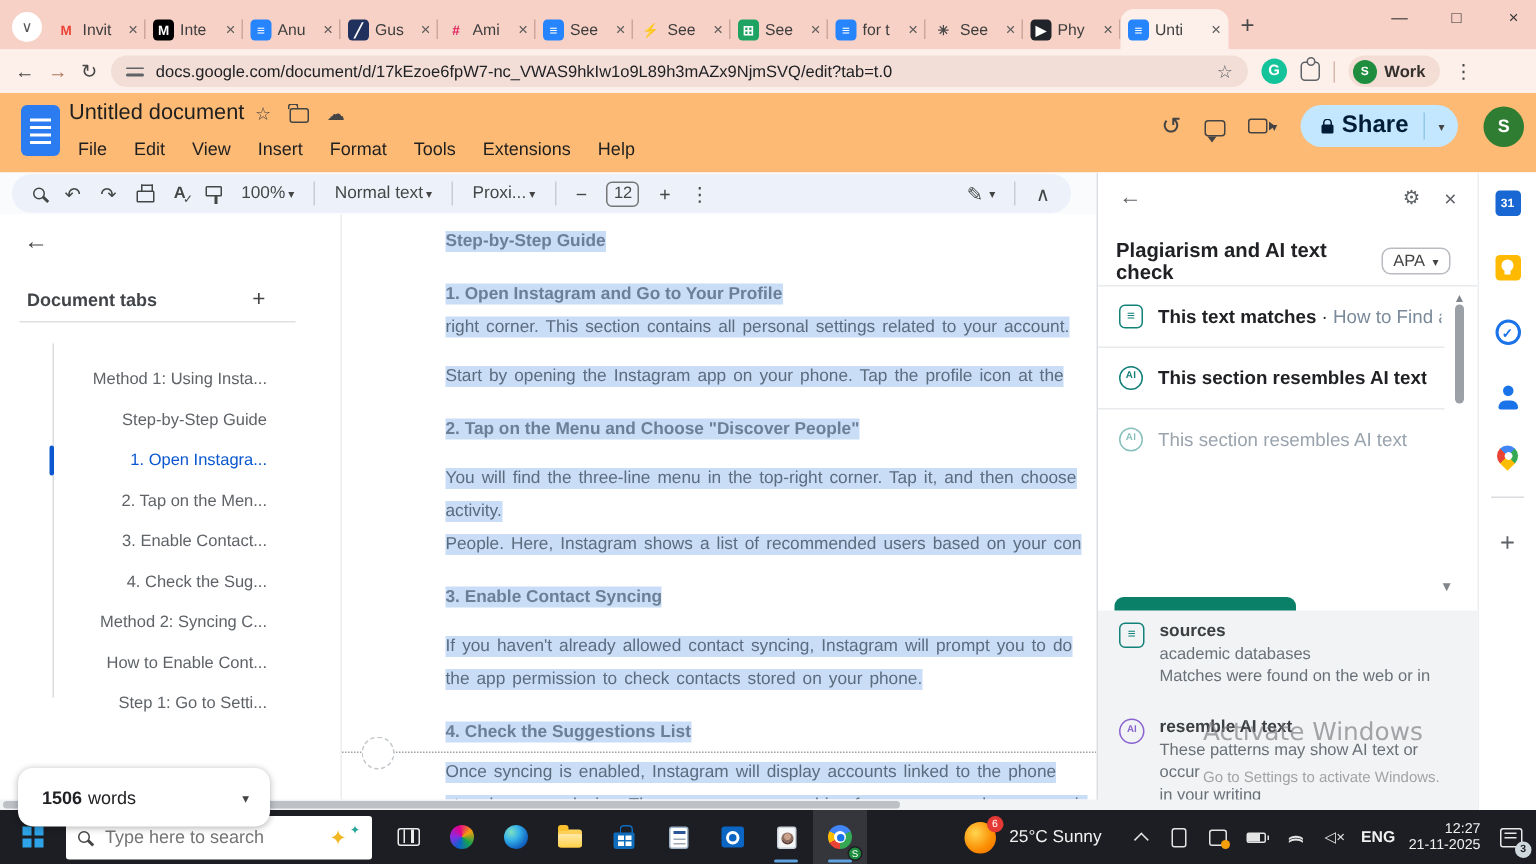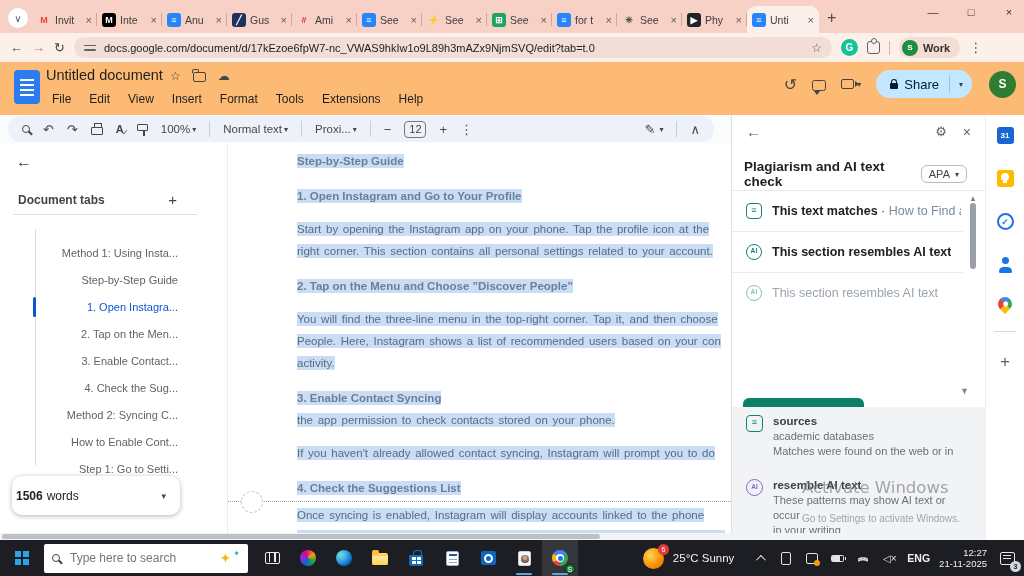--- a/index.html
+++ b/index.html
@@ -60,21 +60,21 @@
   .bubble{width:14px;height:11px;border:1.6px solid #444;border-radius:2.5px;position:relative;margin-top:2px}
   .bubble::after{content:'';position:absolute;left:1px;bottom:-5px;border-left:3px solid transparent;border-right:3px solid transparent;border-top:4px solid #444}
   .camwrap{display:flex;align-items:center;gap:3px}
   .cam{width:13px;height:10px;border:1.6px solid #444;border-radius:2px;position:relative}
   .cam::after{content:'';position:absolute;right:-6px;top:1px;border-top:3px solid transparent;border-bottom:3px solid transparent;border-left:4.5px solid #444}
   .caret{font-size:8px;color:#444}
   .sharebtn{height:28px;background:#c2e7ff;border-radius:999px;display:flex;align-items:center;color:#001d35}
   .sharemain{display:flex;align-items:center;gap:6px;padding:0 10px 0 14px}
   .lock{width:8px;height:6px;background:#001d35;border-radius:1px;position:relative;margin-top:3px}
   .lock::before{content:'';position:absolute;top:-4px;left:1px;width:4px;height:4px;border:1.4px solid #001d35;border-bottom:none;border-radius:3px 3px 0 0}
-  .sharetxt{font-size:13px;font-weight:normal}
+  .sharetxt{font-size:16px;font-weight:bold}
   .sharesep{width:1px;height:18px;background:#94c7e8}
   .sharedd{padding:0 9px}
   .avatar{width:27px;height:27px;border-radius:50%;background:#2e7d32;color:#fff;font-size:12px;font-weight:bold;
           display:flex;align-items:center;justify-content:center;margin-left:2px}
 
   
   .dtoolbar{position:absolute;top:115px;left:0;right:0;height:28px;background:#f9fbfd}
   .tpill{position:absolute;left:8px;top:1px;width:706px;height:26px;background:#edf2fa;border-radius:13px;
          display:flex;align-items:center;gap:13px;padding:0 14px;color:#444746}
   .tpill .tico{font-size:13px;color:#444746}
@@ -97,22 +97,22 @@
   .sb-back{position:absolute;left:16px;top:10px;font-size:16px;color:#444}
   .sb-head{position:absolute;left:18px;top:48px;right:14px;display:flex;align-items:center}
   .sb-title{font-size:12px;color:#414549;font-weight:bold;flex:1}
   .sb-plus{font-size:15px;color:#444;padding-right:36px}
   .sb-div{position:absolute;left:13px;top:71px;width:184px;height:1px;background:#e0e0e0}
   .treeline{position:absolute;left:35px;top:86px;width:1px;height:236px;background:#dadce0}
   .ol{position:absolute;left:0;top:97px;right:49px}
   .ol-item{height:27px;line-height:27px;font-size:11px;color:#5f6368;text-align:right;white-space:nowrap;position:relative}
   .ol-item.active{color:#0b57d0}
   .ol-item.active::before{content:'';position:absolute;left:33px;top:3px;width:3px;height:20px;border-radius:2px;background:#0b57d0}
-  .wordpill{position:absolute;left:12px;top:476px;width:168px;height:39px;background:#fff;border-radius:10px;
-            box-shadow:0 1px 5px rgba(0,0,0,.3);display:flex;align-items:center;padding:0 14px 0 4px;z-index:6}
+  .wordpill{position:absolute;left:12px;top:512px;width:168px;height:39px;background:#fff;border-radius:10px;
+            box-shadow:0 1px 5px rgba(0,0,0,.3);display:flex;align-items:center;padding:0 14px 0 16px;z-index:6}
   .wc-num{font-size:12px;font-weight:bold;color:#202124}
   .wc-unit{font-size:12px;color:#202124;margin-left:4px;flex:1}
   .wc-caret{font-size:9px;color:#444}
 
   
   .dcanvas{position:absolute;top:143px;left:227px;width:504px;bottom:43px;background:#fff;overflow:hidden;
            border-left:1px solid #ececec;padding:7px 0 0 69px}
   .dline{height:22px;line-height:22px;font-size:11.5px;white-space:nowrap;color:#5a6c7e;word-spacing:1.5px}
   .dline .hl{background:#c9ddf6;padding:1px 0}
   .dline.h{font-weight:bold;color:#6b7f97;word-spacing:0}
@@ -442,29 +442,29 @@
 
   <div class="wordpill">
     <span class="wc-num">1506</span>
     <span class="wc-unit">words</span>
     <span class="wc-caret">▾</span>
   </div>
 
   <div class="dcanvas">
     <div class="dline h"><span class="hl">Step-by-Step Guide</span></div>
       <div class="dline h"><span class="hl">1. Open Instagram and Go to Your Profile</span></div>
+      <div class="dline p"><span class="hl">right corner. This section contains all personal settings related to your account.</span></div>
       <div class="dline p1"><span class="hl">Start by opening the Instagram app on your phone. Tap the profile icon at the</span></div>
-      <div class="dline p"><span class="hl">right corner. This section contains all personal settings related to your account.</span></div>
       <div class="dline h"><span class="hl">2. Tap on the Menu and Choose "Discover People"</span></div>
       <div class="dline p1"><span class="hl">You will find the three-line menu in the top-right corner. Tap it, and then choose</span></div>
+      <div class="dline p"><span class="hl">activity.</span></div>
       <div class="dline p"><span class="hl">People. Here, Instagram shows a list of recommended users based on your con</span></div>
-      <div class="dline p"><span class="hl">activity.</span></div>
       <div class="dline h"><span class="hl">3. Enable Contact Syncing</span></div>
+      <div class="dline p1"><span class="hl">If you haven't already allowed contact syncing, Instagram will prompt you to do</span></div>
       <div class="dline p"><span class="hl">the app permission to check contacts stored on your phone.</span></div>
-      <div class="dline p1"><span class="hl">If you haven't already allowed contact syncing, Instagram will prompt you to do</span></div>
       <div class="dline h"><span class="hl">4. Check the Suggestions List</span></div>
       <div class="dline pb"></div>
       <div class="dline p1 tight"><span class="hl">Once syncing is enabled, Instagram will display accounts linked to the phone</span></div>
       <div class="dline p"><span class="hl">stored on your device. The user you are searching for may appear here, especia</span></div>
   </div>
 
   <div class="panel">
     <div class="phead">
       <span class="pback">←</span>
       <span class="pgear">⚙</span>

